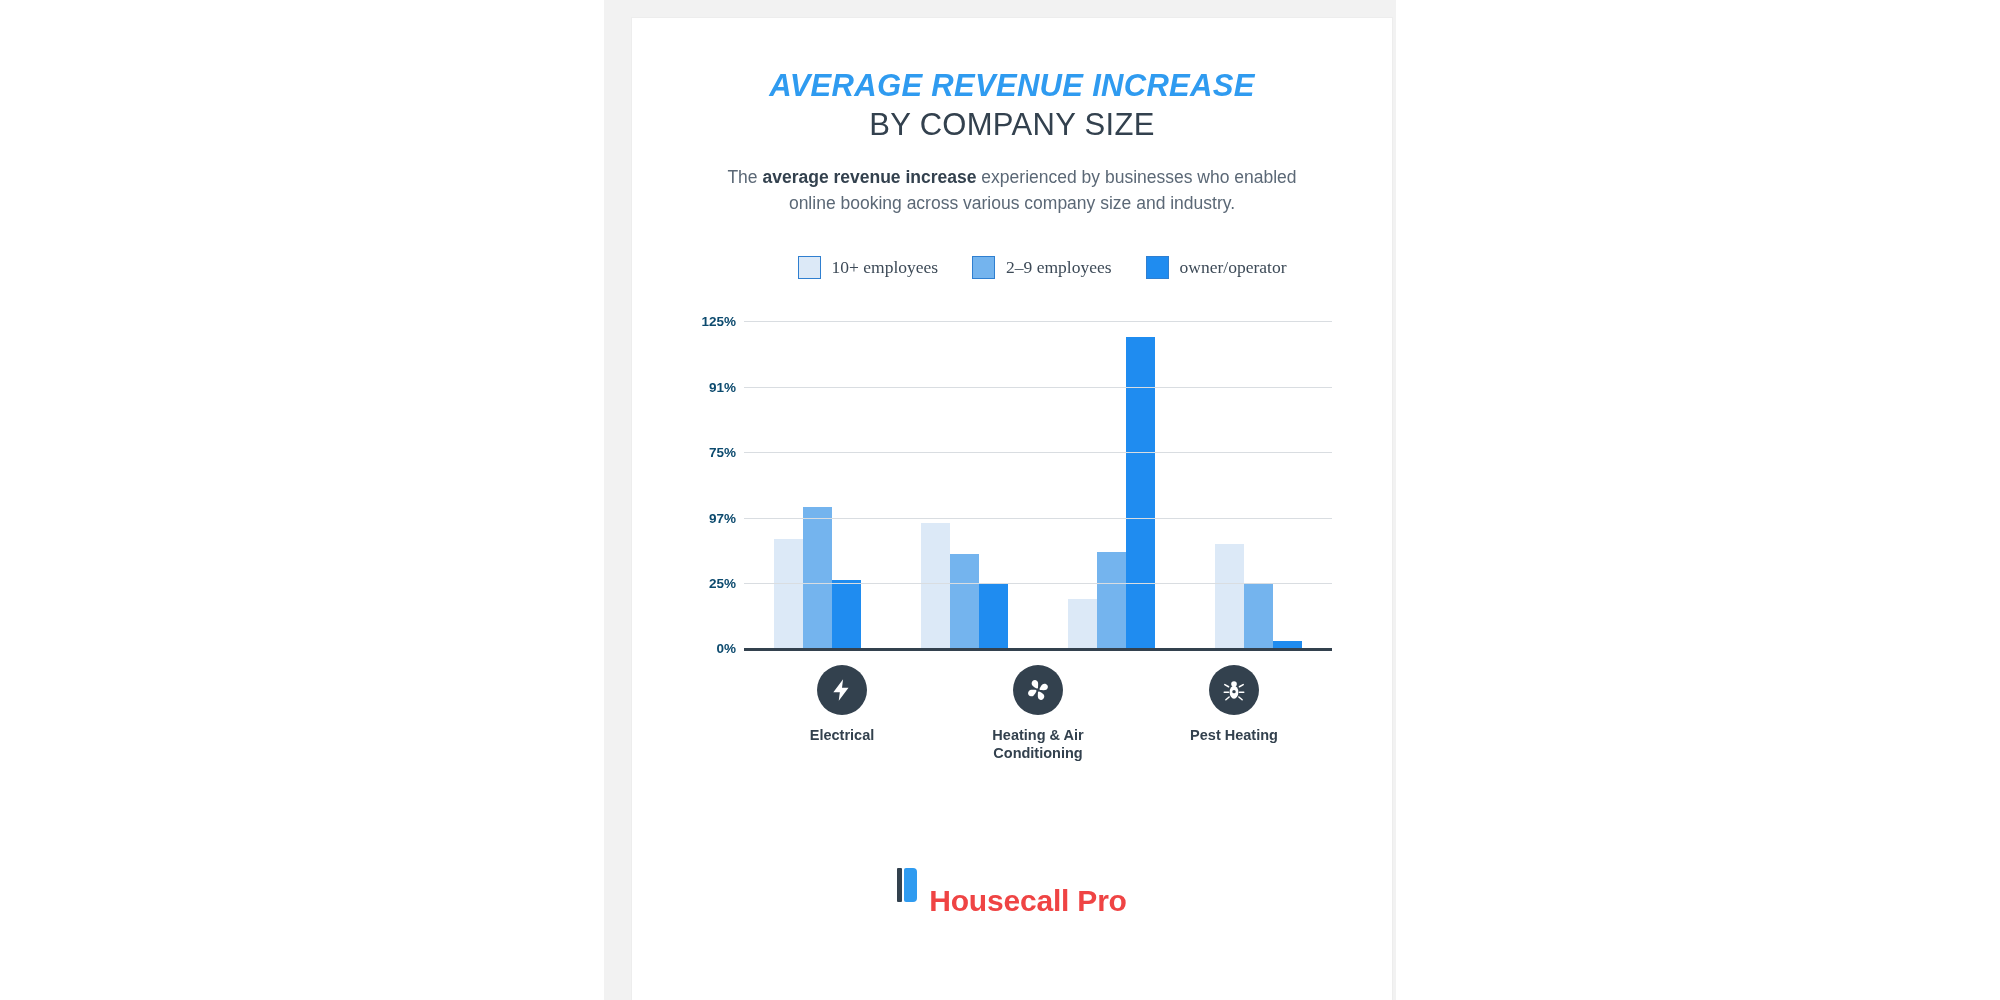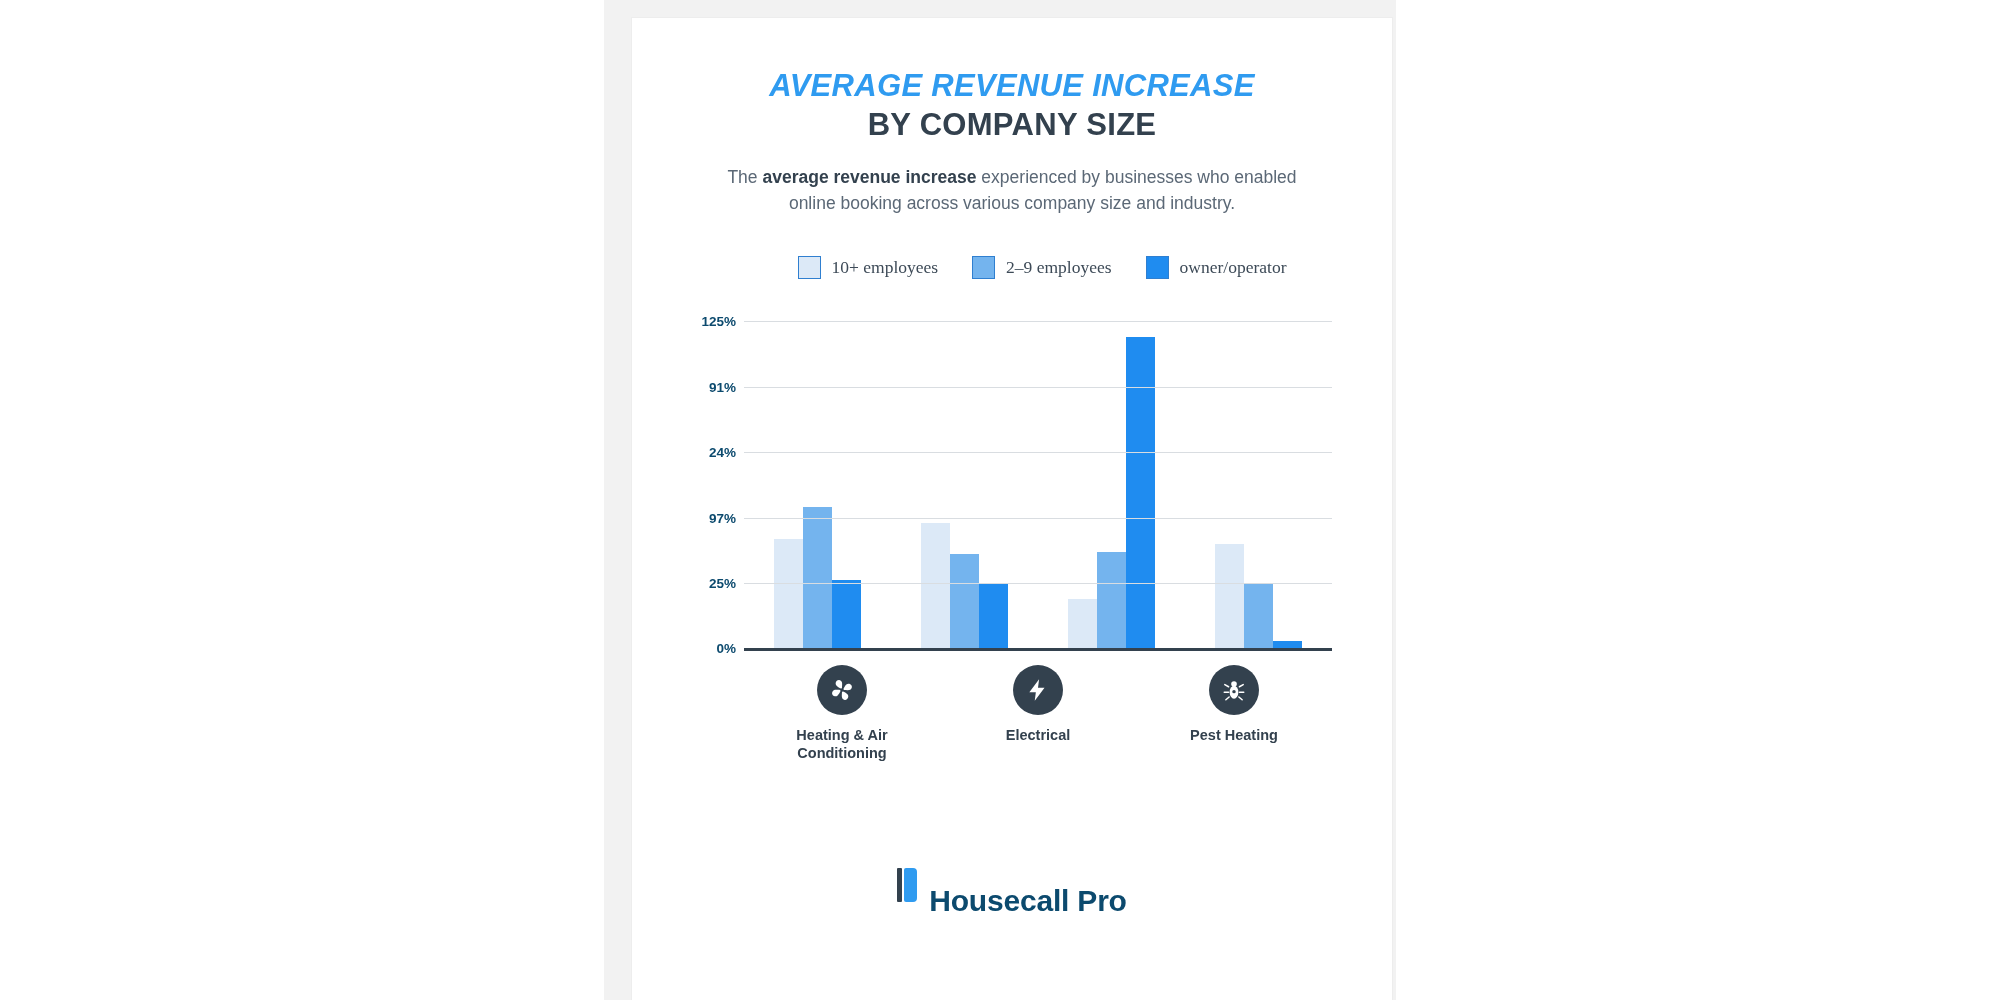--- a/index.html
+++ b/index.html
@@ -43,21 +43,21 @@
   .title-line1 {
     font-size: 31px;
     font-weight: bold;
     font-style: italic;
     color: #2f9bf0;
     letter-spacing: 0.3px;
     line-height: 1.18;
   }
   .title-line2 {
     font-size: 31px;
-    font-weight: bold;
+    font-weight: normal;
     color: #33414e;
     letter-spacing: 0.3px;
     line-height: 1.18;
     margin-top: 2px;
   }
 
   .subtitle {
     margin: 22px auto 0;
     width: 620px;
     text-align: center;
@@ -214,21 +214,21 @@
   .brand-mark .bar-blue {
     position: absolute;
     left: 7px; top: 0;
     width: 13px; height: 34px;
     background: #2f9bf0;
     border-radius: 2px 4px 4px 2px;
   }
   .brand-text {
     font-size: 30px;
     font-weight: bold;
-    color: #0c4a6e;
+    color: #ef4444;
     letter-spacing: -0.2px;
     margin-top: 32px;
   }
 </style>
 </head>
 <body>
 
 <div id="stage">
 
   <div class="side-pane side-left"></div>
@@ -258,21 +258,21 @@
           <span class="legend-swatch" style="background: rgb(31, 140, 240);"></span>
           <span class="legend-label">owner/operator</span>
         </div>
       </div>
 
     <div class="chart-area">
       <div class="y-labels" id="y-labels">
           <div class="y-label" style="top: 327.5px;">0%</div>
           <div class="y-label" style="top: 262.1px;">25%</div>
           <div class="y-label" style="top: 196.7px;">97%</div>
-          <div class="y-label" style="top: 131.3px;">24%</div>
+          <div class="y-label" style="top: 131.3px;">75%</div>
           <div class="y-label" style="top: 65.9px;">91%</div>
           <div class="y-label" style="top: 0.5px;">125%</div>
         </div>
       <div class="plot" id="plot">
         <div class="axis-line"></div>
         <div class="groups" id="groups">
             <div class="group">
               <div class="bar" title="10+ employees — Electrical: 42%" style="background: rgb(220, 233, 247); height: 109.872px;"></div>
               <div class="bar" title="2–9 employees — Electrical: 54%" style="background: rgb(116, 180, 238); height: 141.264px;"></div>
               <div class="bar" title="owner/operator — Electrical: 26%" style="background: rgb(31, 140, 240); height: 68.016px;"></div>
@@ -298,38 +298,38 @@
           <div class="gridline" style="top: 131.3px; background: rgb(217, 221, 225);"></div>
           <div class="gridline" style="top: 65.9px; background: rgb(217, 221, 225);"></div>
           <div class="gridline" style="top: 0.5px; background: rgb(217, 221, 225);"></div>
         </div>
     </div>
 
     <div class="icon-row" id="icon-row">
         <div class="icon-cell">
           <div class="icon-circle">
             <svg width="26" height="26" viewBox="0 0 24 24">
+              <path d="M13 2 4 14h6l-1 8 9-12h-6z" fill="#ffffff"></path>
+            </svg>
+          </div>
+          <div class="cat-label">Electrical</div>
+        </div>
+        <div class="icon-cell">
+          <div class="icon-circle">
+            <svg width="26" height="26" viewBox="0 0 24 24">
               <g fill="#ffffff">
                 <path d="M12 11c0-4 1-7-2-8s-5 3-3 5 5 3 5 3z"></path>
                 <path d="M13 12c4 0 7 1 8-2s-3-5-5-3-3 5-3 5z"></path>
                 <path d="M12 13c0 4-1 7 2 8s5-3 3-5-5-3-5-3z"></path>
                 <path d="M11 12c-4 0-7-1-8 2s3 5 5 3 3-5 3-5z"></path>
                 <circle cx="12" cy="12" r="1.6" fill="#33414e"></circle>
               </g>
             </svg>
           </div>
           <div class="cat-label">Heating &amp; Air Conditioning</div>
-        </div>
-        <div class="icon-cell">
-          <div class="icon-circle">
-            <svg width="26" height="26" viewBox="0 0 24 24">
-              <path d="M13 2 4 14h6l-1 8 9-12h-6z" fill="#ffffff"></path>
-            </svg>
-          </div>
-          <div class="cat-label">Electrical</div>
         </div>
         <div class="icon-cell">
           <div class="icon-circle">
             <svg width="26" height="26" viewBox="0 0 24 24">
               <g fill="#ffffff">
                 <ellipse cx="12" cy="14" rx="4" ry="6"></ellipse>
                 <circle cx="12" cy="6.5" r="2.6"></circle>
                 <circle cx="12" cy="13.5" r="1.6" fill="#33414e"></circle>
                 <path d="M7 9 3.5 7M17 9l3.5-2M7 14H3M17 14h4M7.5 18.5 4.5 21M16.5 18.5 19.5 21" stroke="#ffffff" stroke-width="1.4" stroke-linecap="round"></path>
               </g>

